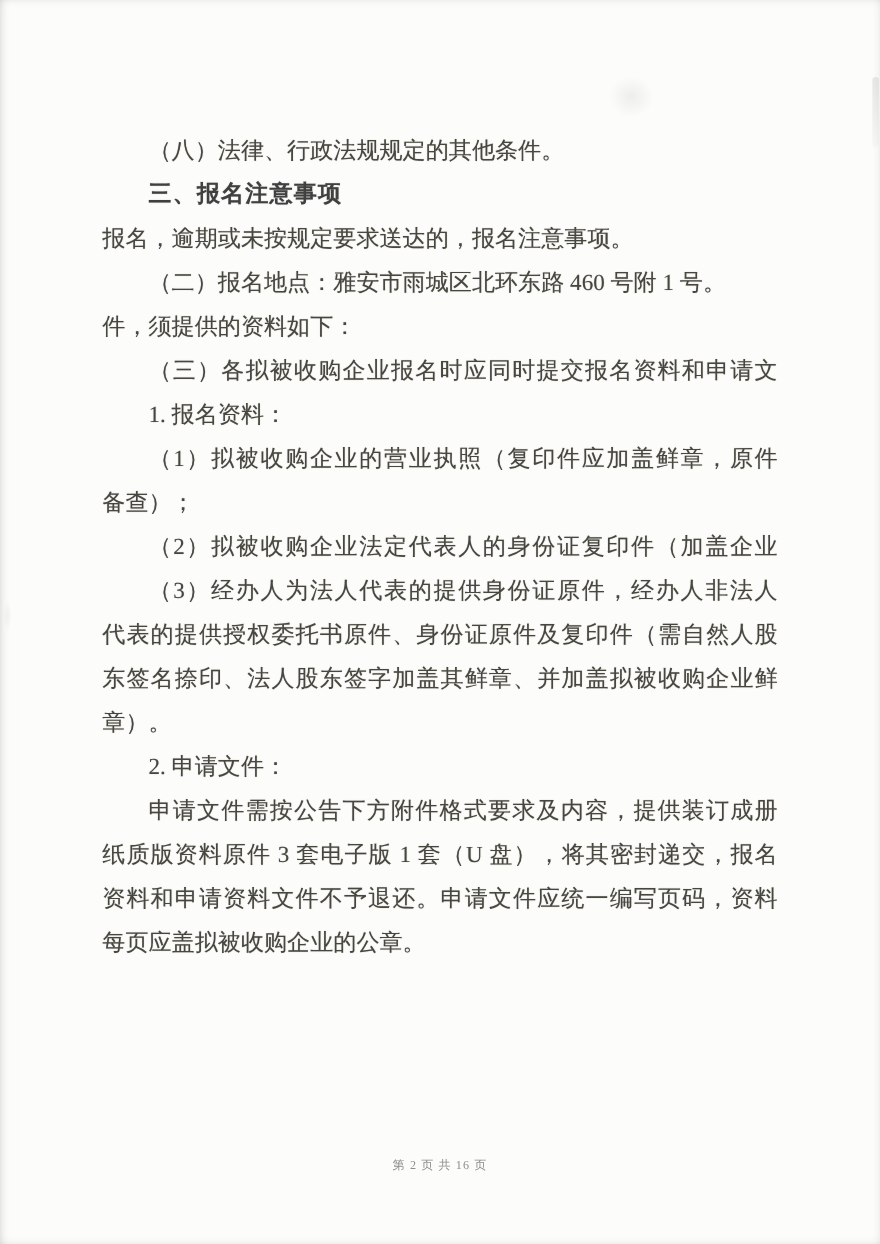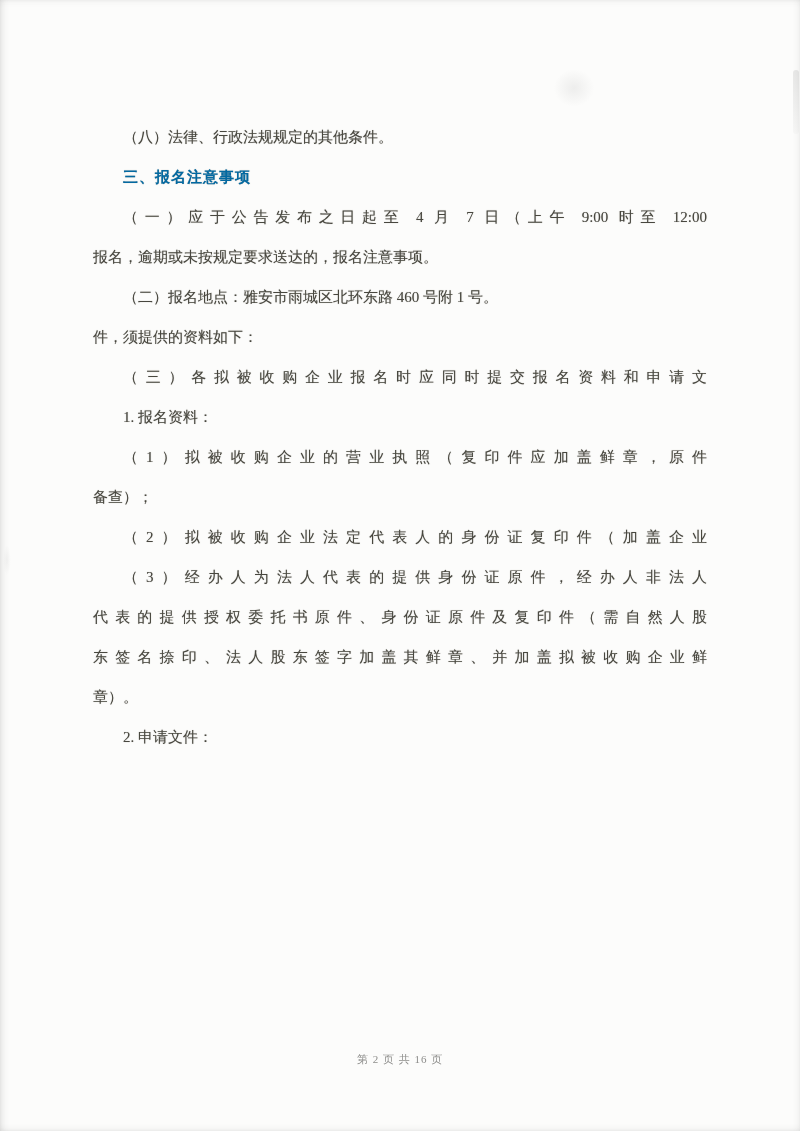--- a/index.html
+++ b/index.html
@@ -48,42 +48,42 @@
     left: 2px; top: 540px;
     width: 10px; height: 40px;
     background: radial-gradient(closest-side, rgba(150,150,150,0.10), rgba(150,150,150,0) 75%);
     pointer-events: none;
   }
   .doc-body {
     position: absolute;
     left: 93px;
     top: 117px;
     width: 614px;
-    font-size: 15px;
+    font-size: 21px;
     line-height: 40px;
     color: #48473f;
     text-shadow: 0 0 1px rgba(90,88,80,0.45);
   }
   .para { margin: 0; }
   .line {
     text-align: left;
     white-space: nowrap;    
   }
   .line.fill {
     white-space: normal;
     text-align: justify;
     text-align-last: justify;
   }
   .line.first {
     text-indent: 2em;
   }
   .para.heading .line {
     font-family: Liberation Sans, sans-serif;
     font-weight: 700;
-    color: #0369a1;
+    color: #404040;
     letter-spacing: 1px;
   }
   .footer {
     position: absolute;
     left: 0;
     top: 1052px;
     width: 100%;
     text-align: center;
     font-family: "Liberation Serif", "DejaVu Serif", serif;
     font-size: 11px;
@@ -100,21 +100,20 @@
   <div class="smudge-c"></div>
 
   <div class="doc-body">
       <div class="para body">
         <div class="line first">（八）法律、行政法规规定的其他条件。</div>
       </div>
       <div class="para heading">
         <div class="line first">三、报名注意事项</div>
       </div>
       <div class="para body">
-        <div class="line first fill">（一）应于公告发布之日起至 4 月 7 日（上午 9:00 时至 12:00</div>
         <div class="line">报名，逾期或未按规定要求送达的，报名注意事项。</div>
       </div>
       <div class="para body">
         <div class="line first">（二）报名地点：雅安市雨城区北环东路 460 号附 1 号。</div>
       </div>
       <div class="para body">
         <div class="line">件，须提供的资料如下：</div>
         <div class="line first fill">（三）各拟被收购企业报名时应同时提交报名资料和申请文</div>
       </div>
       <div class="para body">
@@ -129,18 +128,24 @@
       </div>
       <div class="para body">
         <div class="line first fill">（3）经办人为法人代表的提供身份证原件，经办人非法人</div>
         <div class="line fill">代表的提供授权委托书原件、身份证原件及复印件（需自然人股</div>
         <div class="line fill">东签名捺印、法人股东签字加盖其鲜章、并加盖拟被收购企业鲜</div>
         <div class="line">章）。</div>
       </div>
       <div class="para body">
         <div class="line first">2. 申请文件：</div>
       </div>
+      <div class="para body">
+        <div class="line first fill">申请文件需按公告下方附件格式要求及内容，提供装订成册</div>
+        <div class="line fill">纸质版资料原件 3 套电子版 1 套（U 盘），将其密封递交，报名</div>
+        <div class="line fill">资料和申请资料文件不予退还。申请文件应统一编写页码，资料</div>
+        <div class="line">每页应盖拟被收购企业的公章。</div>
+      </div>
     </div>
 
   <div class="footer">
     <span>第 2 页 共 16 页</span>
   </div>
 </div>
 
 </body></html>

